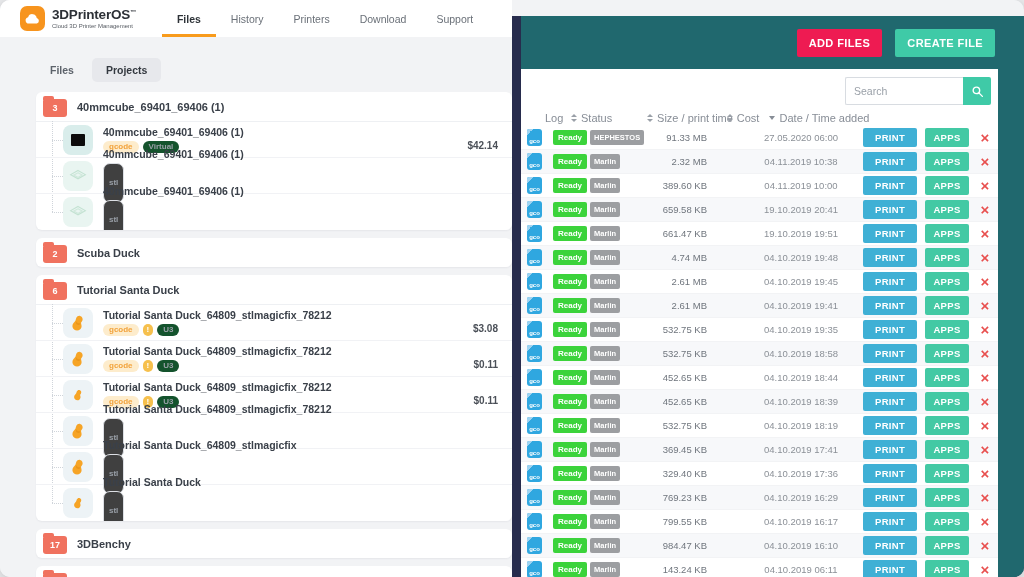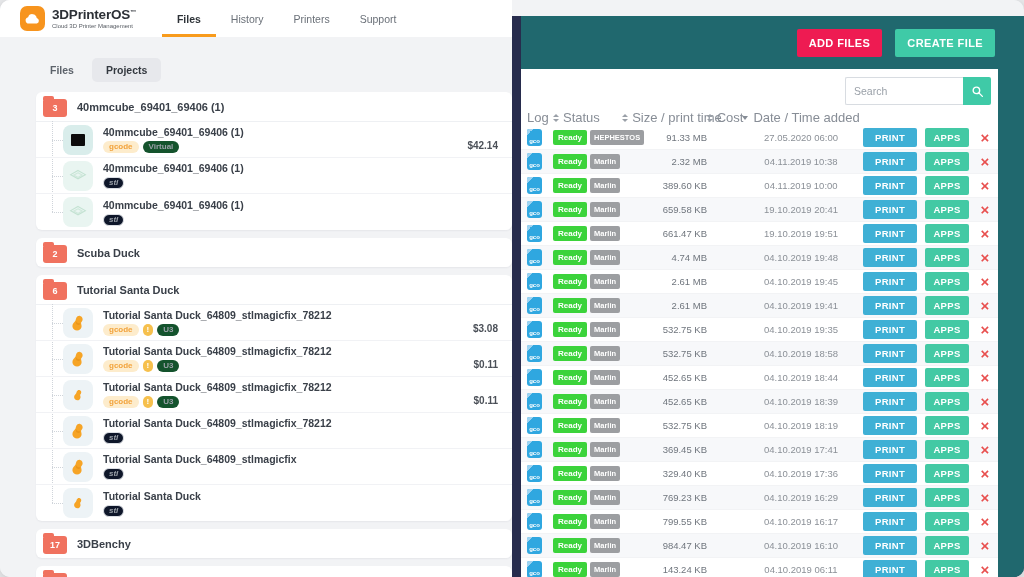--- a/index.html
+++ b/index.html
@@ -12,21 +12,21 @@
   .topbar { height:53px; display:flex; justify-content:flex-end; align-items:center; gap:13px; padding-right:29px; }
   .btn-add, .btn-create { border:none; color:#fff; font-weight:700; font-size:11px; letter-spacing:.4px; padding:8px 12px; border-radius:2px; cursor:pointer; }
   .btn-add { background:#ee1b52; }
   .btn-create { background:#3fcaa7; }
   .table-card { position:absolute; left:0; top:53px; width:477px; height:524px; background:#fff; overflow:hidden; }
   .search-row { height:40px; display:flex; justify-content:flex-end; padding:8px 7px 0 0; }
   .search-row input { width:118px; height:28px; border:1px solid #d8dce1; border-right:none; border-radius:2px 0 0 2px; padding:0 8px; font-size:10.5px; color:#333; outline:none; }
   .search-row input::placeholder { color:#9aa0a8; }
   .search-btn { width:28px; height:28px; border:none; background:#3fcaa7; border-radius:0 2px 2px 0; display:flex; align-items:center; justify-content:center; cursor:pointer; }
 
-  .thead { display:flex; align-items:center; height:17px; padding-left:6px; font-size:13px; color:#878d96; }
+  .thead { display:flex; align-items:center; height:17px; padding-left:24px; font-size:11px; color:#878d96; }
   .hcell { display:flex; align-items:center; white-space:nowrap; }
   .h-log { width:26px; }
   .h-status { width:84px; }
   .h-size { width:70px; justify-content:center; }
   .h-cost { width:36px; justify-content:center; }
   .h-date { width:116px; justify-content:center; }
   .sort { display:inline-flex; flex-direction:column; gap:2px; margin-right:4px; }
   .sort i { display:block; width:0; height:0; border-left:3px solid transparent; border-right:3px solid transparent; }
   .sort i.up { border-bottom:3.5px solid #9aa0a8; }
   .sort i.dn { border-top:3.5px solid #9aa0a8; }
@@ -83,21 +83,21 @@
   .blk { width:14px; height:12px; background:#0c0c0c; border-radius:1px; }
   .t-cube { background:#e9f5f1; }
   .t-duck, .t-duck-small { background:#edf3f6; }
   .file-main { margin-left:10px; flex:1; min-width:0; }
   .file-title { font-size:10.5px; font-weight:700; color:#3a4049; white-space:nowrap; overflow:hidden; }
   .badges { display:flex; gap:4px; margin-top:3px; align-items:center; }
   .badge { font-size:8px; padding:2px 6px; border-radius:7px; font-weight:700; line-height:1; }
   .b-gcode { background:#fdeccc; color:#f2a33c; }
   .b-warn { background:#f6c04d; color:#fff; padding:2px 4px; }
   .b-gray { background:#14532d; color:#9aa0a8; }
-  .b-stl { background:#0f172a; color:#9aa0a8; border:1px solid #dcdfe4; padding:1px 5px;font-style:italic; }
+  .b-stl { background:#404040; color:#9aa0a8; border:1px solid #dcdfe4; padding:15px 5px; }
   .file-cost { font-size:10px; color:#4b5058; margin-right:14px; font-weight:600;margin-top:12px; }
 </style>
 </head>
 <body>
 
 <div class="screen">
 
   <div class="right-panel">
     <div class="teal-bg">
       <div class="topbar">
@@ -462,20 +462,21 @@
         </div>
         <div class="brand-text">
           <div class="t1"><span>3DPrinterOS</span><sup>™</sup></div>
           <div class="t2">Cloud 3D Printer Management</div>
         </div>
       </div>
       <div class="nav">
           <div class="nav-item active">Files</div>
           <div class="nav-item">History</div>
           <div class="nav-item">Printers</div>
+          <div class="nav-item">Download</div>
           <div class="nav-item">Support</div>
         </div>
     </div>
 
     <div class="tabs">
         <div class="tab">Files</div>
         <div class="tab active">Projects</div>
       </div>
     <div class="project-list">
         <div class="card">

